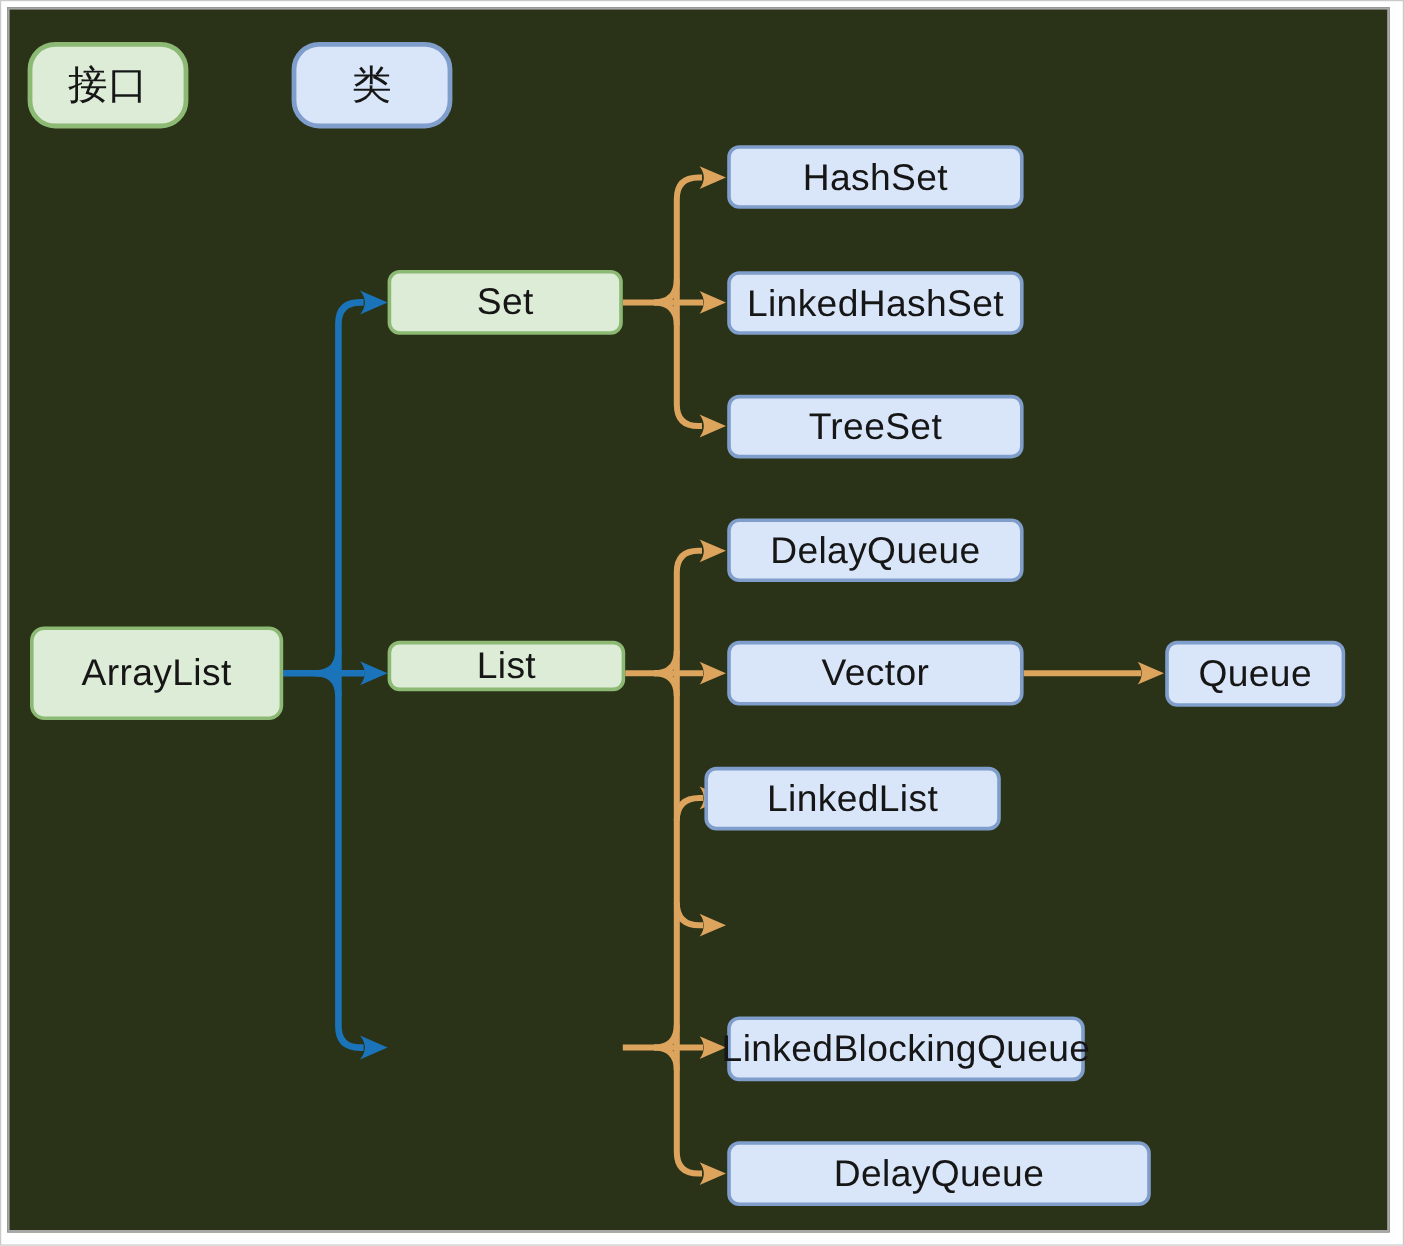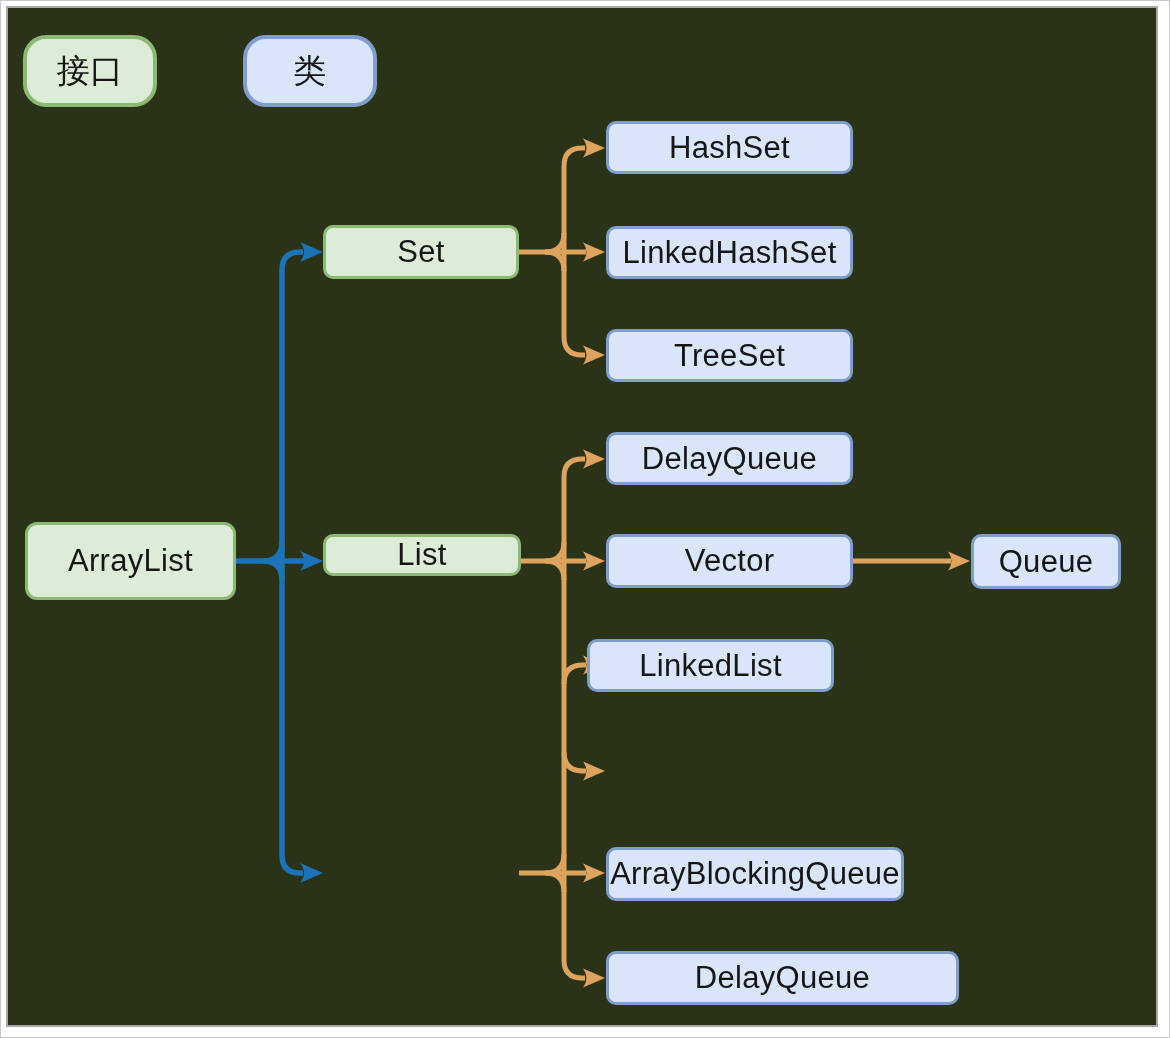--- a/index.html
+++ b/index.html
@@ -115,21 +115,21 @@
   <div class="node cls" style="left:605px;top:431px;width:247px;height:53px">
     <span>DelayQueue</span>
   </div>
   <div class="node cls" style="left:605px;top:533px;width:247px;height:54px">
     <span>Vector</span>
   </div>
   <div class="node cls" style="left:586px;top:638px;width:247px;height:53px">
     <span>LinkedList</span>
   </div>
   <div class="node cls" style="left:605px;top:846px;width:298px;height:54px">
-    <span>ArrayBlockingQueue</span>
+    <span>LinkedBlockingQueue</span>
   </div>
   <div class="node cls" style="left:605px;top:950px;width:353px;height:54px">
     <span>DelayQueue</span>
   </div>
   <div class="node cls" style="left:970px;top:533px;width:150px;height:55px">
     <span>Queue</span>
   </div>
 </div>
 
 </body></html>

